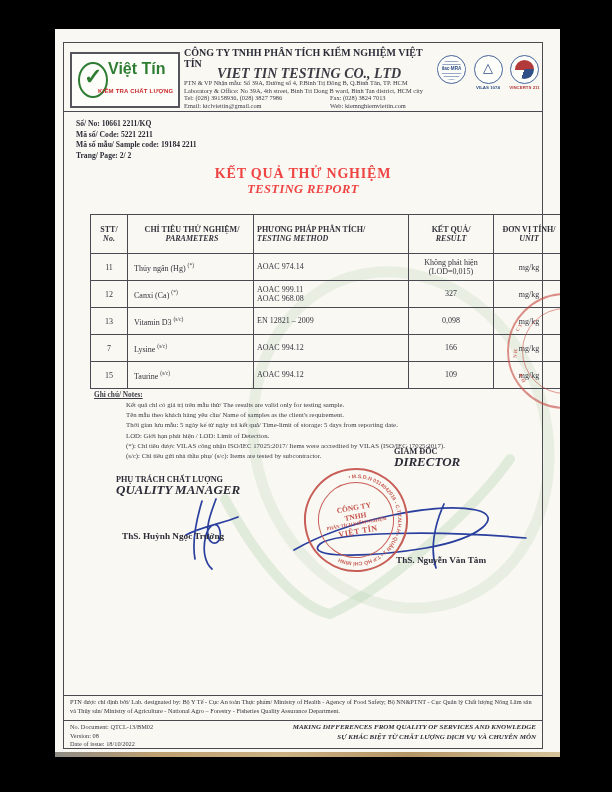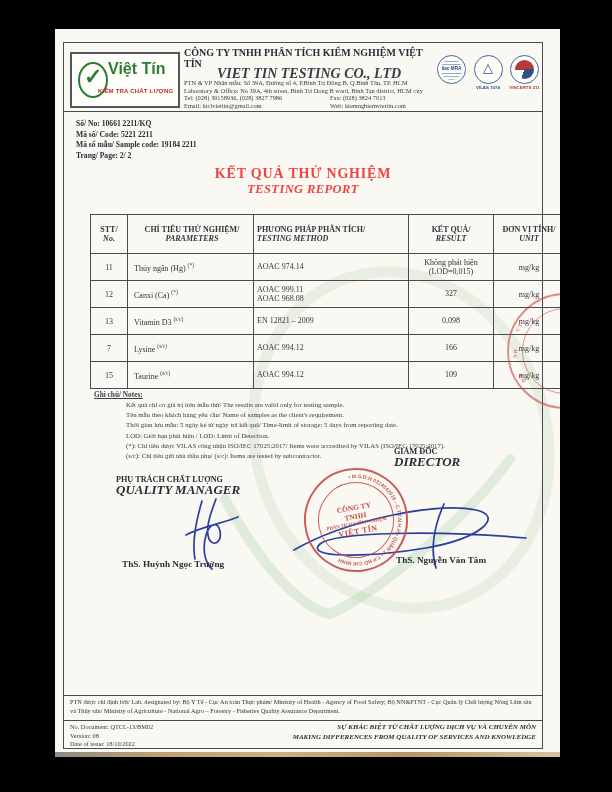--- a/index.html
+++ b/index.html
@@ -287,21 +287,21 @@
         <div class="sig-title-en">DIRECTOR</div>
       </div>
 
       <svg class="sig-svg" style="left:108px;top:452px;" width="80" height="78" viewBox="0 0 80 78">
         <path d="M30,6 C24,26 20,48 23,64 M44,4 C38,20 33,34 37,44 C41,52 50,48 48,36 C46,26 38,28 34,40 C30,55 33,68 40,74 M14,40 C28,32 52,28 66,22" fill="none" stroke="#2a3f9e" stroke-width="1.7" stroke-linecap="round"></path>
       </svg>
       <svg class="sig-svg" style="left:222px;top:455px;" width="250" height="75" viewBox="0 0 250 75">
         <path d="M8,52 C60,22 150,4 190,12 C218,18 196,40 140,50 C80,60 18,60 34,46 C48,34 150,32 240,40 M158,6 C148,28 144,52 150,70" fill="none" stroke="#2a3f9e" stroke-width="1.7" stroke-linecap="round"></path>
       </svg>
 
-      <span class="sig-name" style="left:58px;top:516px;">ThS. Huỳnh Ngọc Trưởng</span>
+      <span class="sig-name" style="left:58px;top:488px;">ThS. Huỳnh Ngọc Trưởng</span>
       <span class="sig-name" style="left:332px;top:512px;">ThS. Nguyễn Văn Tâm</span>
 
       <div class="stamp">
         <div class="stamp-outer"></div>
         <svg class="stamp-ring-svg" width="104" height="104" viewBox="0 0 104 104">
           <defs>
               <path id="ringPath" d="M52,10 a42,42 0 1,1 -0.01,0"></path>
             </defs>
           <text><textPath href="#ringPath">• M.S.D.N 0314042016 - C.T.T.N.H.H • QUẬN 1 • T.P HỒ CHÍ MINH</textPath></text>
         </svg>
@@ -315,22 +315,22 @@
 
       <div class="footer">
         <div class="foot1">PTN được chỉ định bởi/ Lab. designated by: Bộ Y Tế - Cục An toàn Thực phẩm/ Ministry of Health - Agency of Food Safety; Bộ NN&amp;PTNT - Cục Quản lý Chất lượng Nông Lâm sản và Thủy sản/ Ministry of Agriculture - National Agro – Forestry - Fisheries Quality Assurance Department.</div>
         <div class="foot2">
           <div class="foot-doc">
             <div>No. Document: QTCL-13/BM02</div>
             <div>Version: 08</div>
             <div>Date of issue: 18/10/2022</div>
           </div>
           <div class="foot-slogan">
+            <div>MAKING DIFFERENCES FROM QUALITY OF SERVICES AND KNOWLEDGE</div>
             <div>SỰ KHÁC BIỆT TỪ CHẤT LƯỢNG DỊCH VỤ VÀ CHUYÊN MÔN</div>
-            <div>MAKING DIFFERENCES FROM QUALITY OF SERVICES AND KNOWLEDGE</div>
           </div>
         </div>
       </div>
     </div>
 
     <div class="stamp-partial">
       <div class="inner"></div>
       <span class="frag" style="left:6px;top:30px;transform:rotate(-60deg);">C T</span>
       <span class="frag" style="left:2px;top:56px;transform:rotate(-85deg);">N H</span>
       <span class="frag" style="left:8px;top:80px;transform:rotate(-115deg);">H ★</span>

